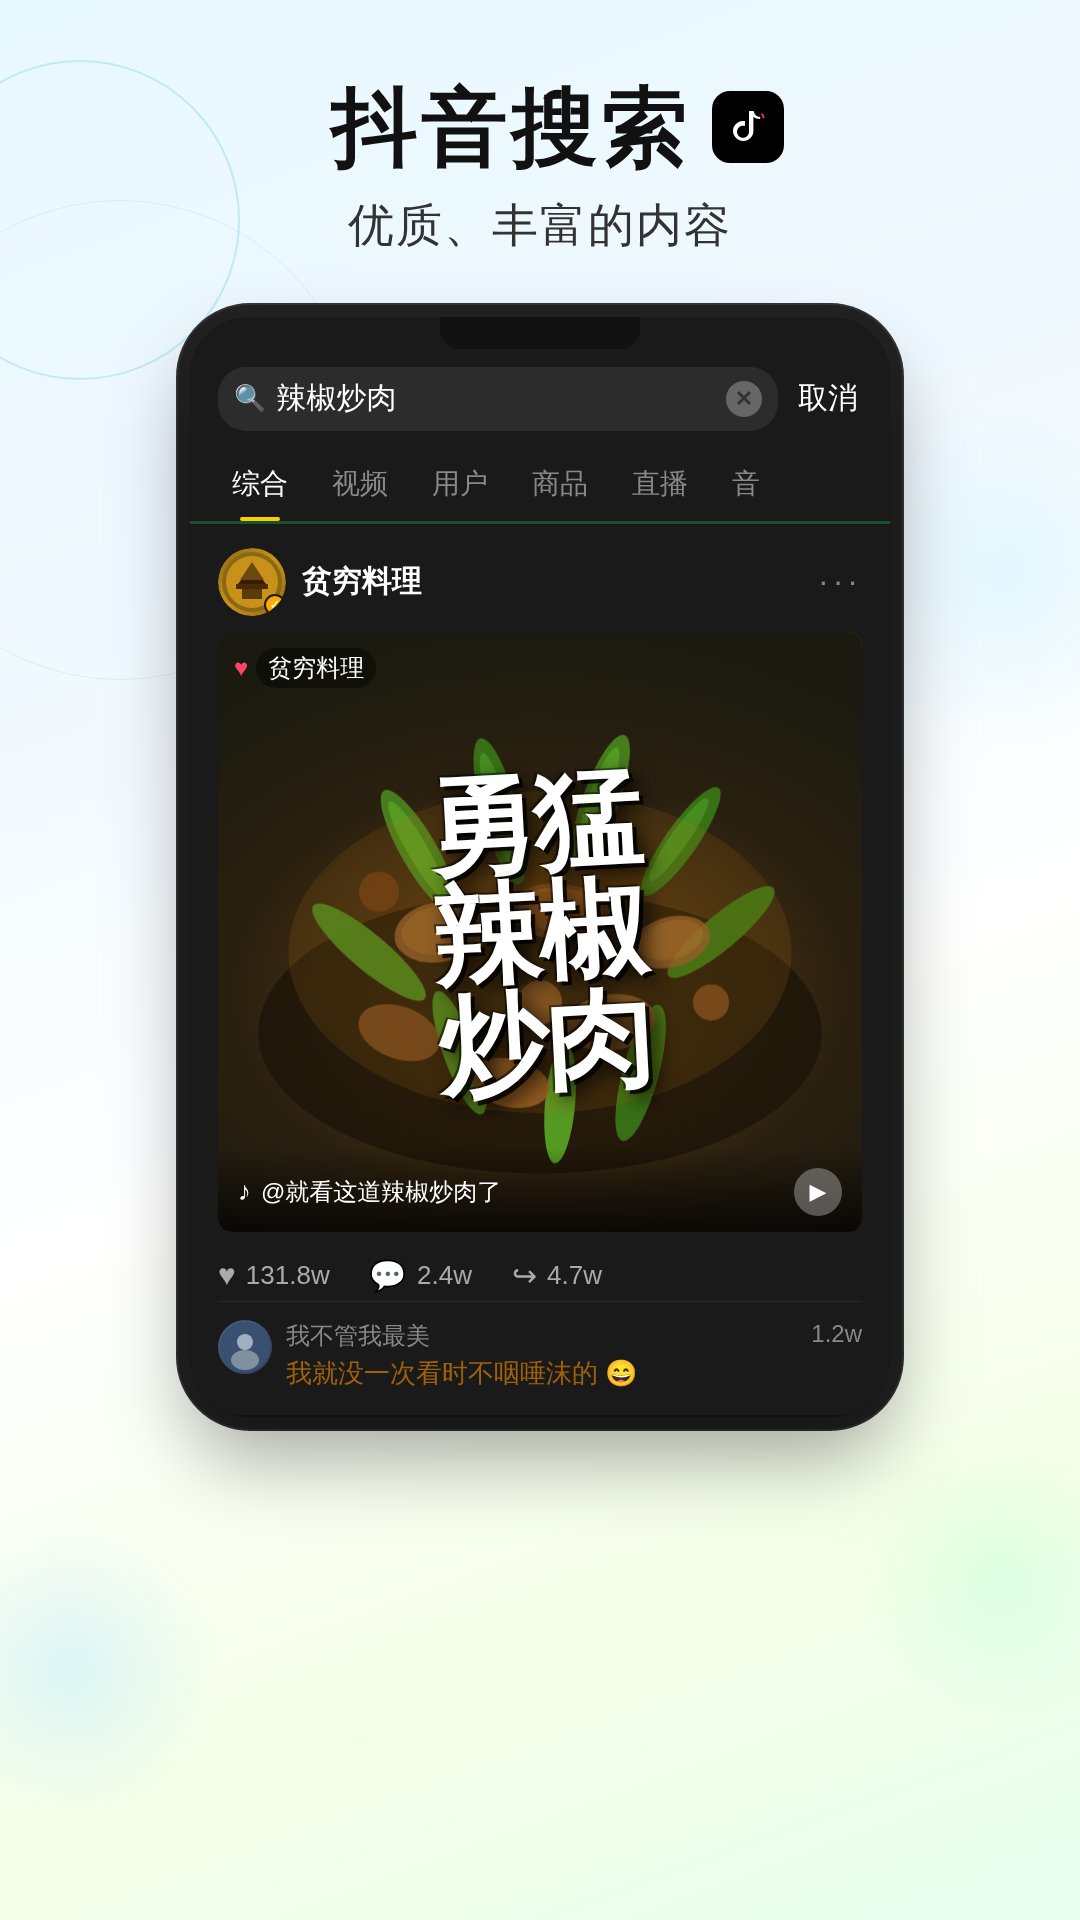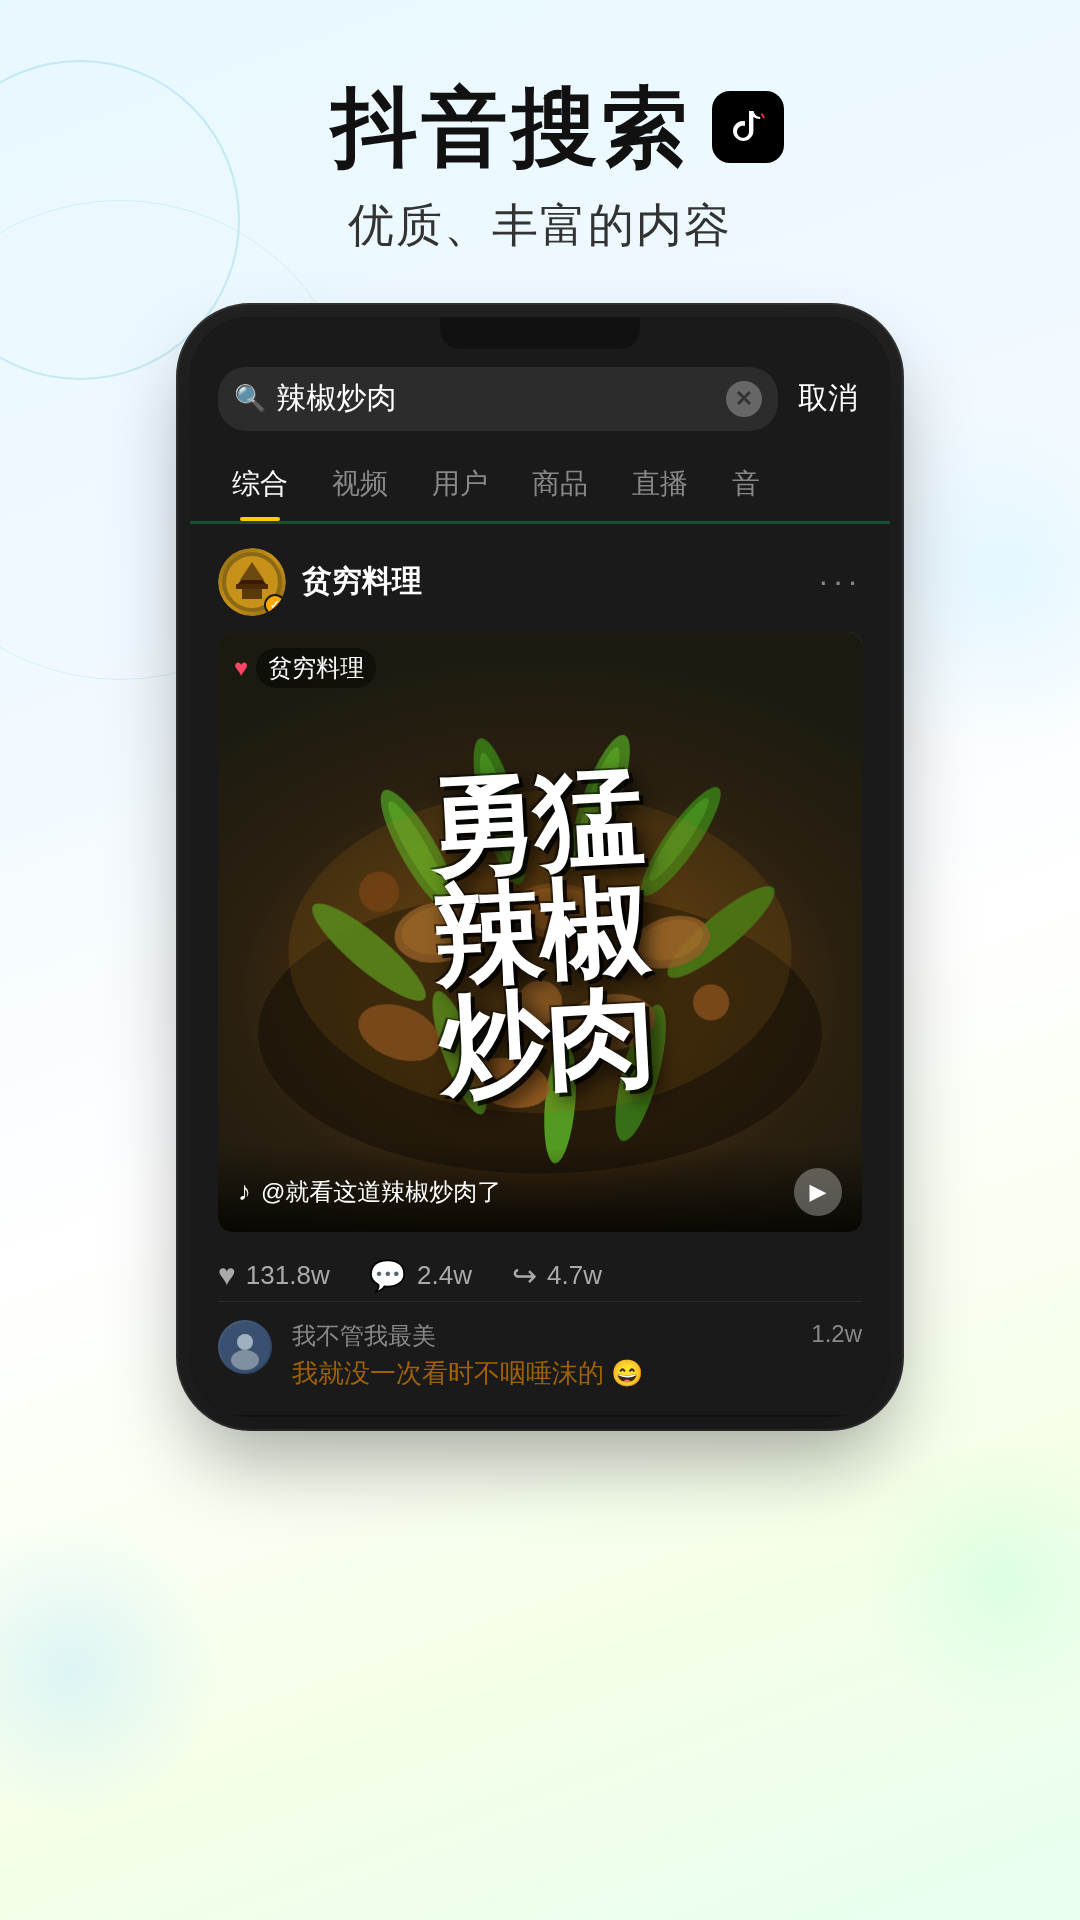--- a/index.html
+++ b/index.html
@@ -435,21 +435,21 @@
     }
 
     .engage-icon {
       font-size: 30px;
     }
 
     
     .comment-preview {
       display: flex;
       align-items: flex-start;
-      gap: 20px;
+      gap: 14px;
     }
 
     .comment-avatar {
       width: 54px;
       height: 54px;
       border-radius: 50%;
       background: linear-gradient(135deg, #4a6080, #2a4060);
       flex-shrink: 0;
       display: flex;
       align-items: center;

